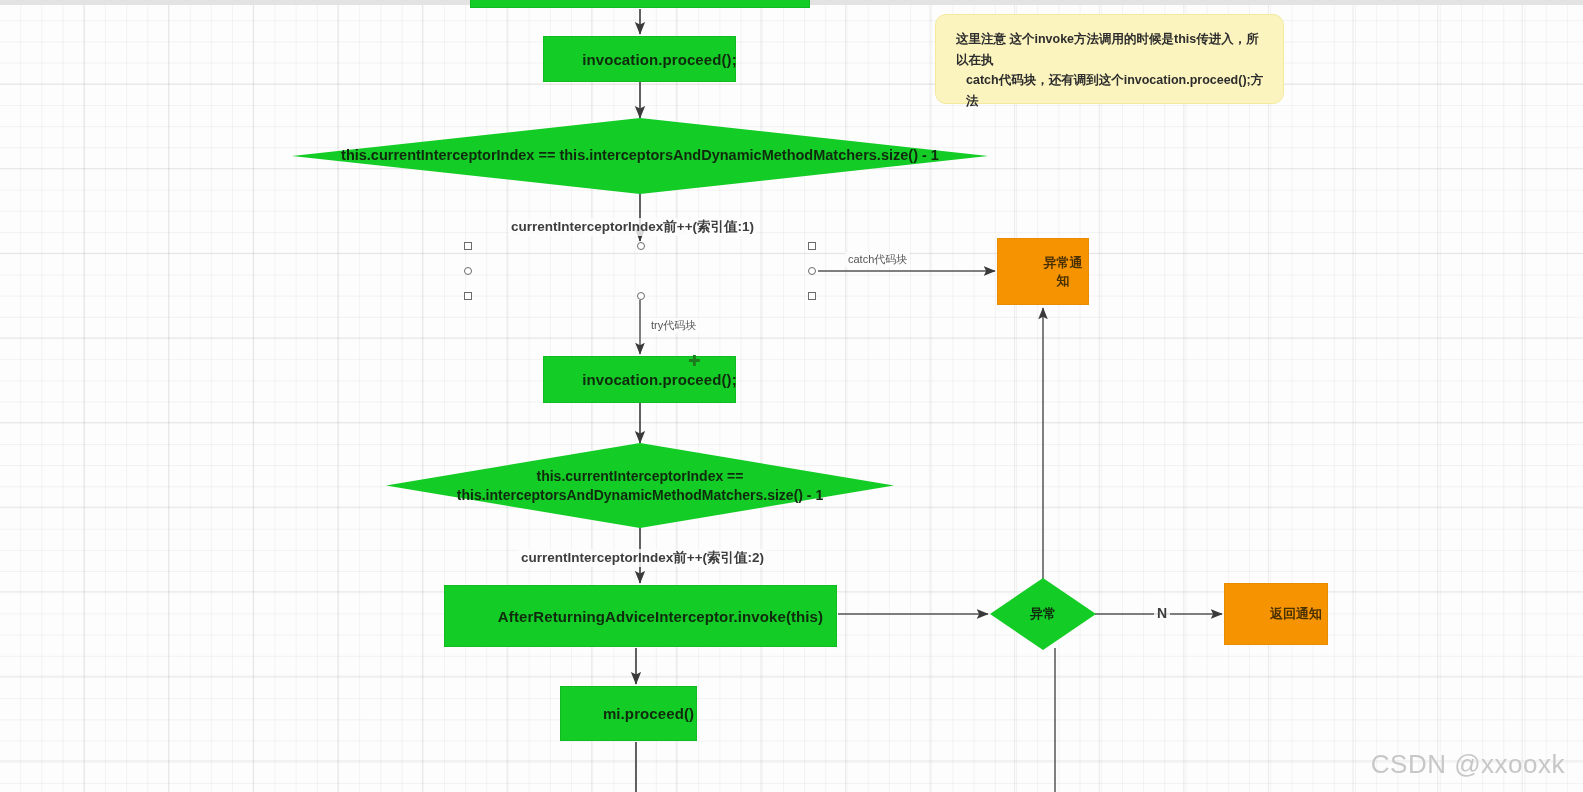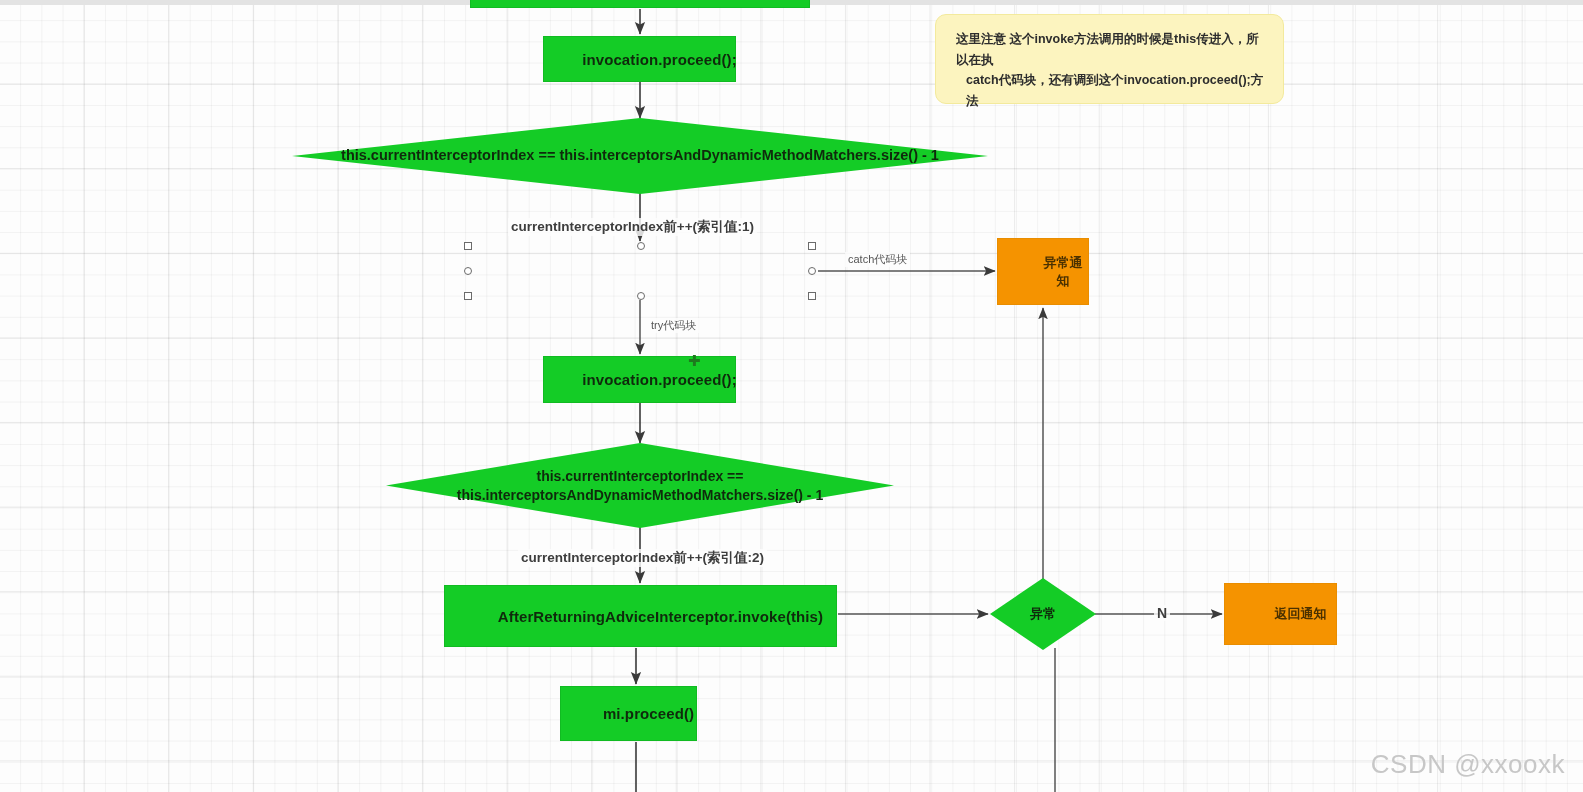--- a/index.html
+++ b/index.html
@@ -264,21 +264,21 @@
 
   <div class="diamond-wrap" style="left:990px; top:578px; width:106px; height:72px;">
     <svg width="106" height="72" viewBox="0 0 106 72">
       <polygon points="53,0 106,36 53,72 0,36" fill="#14cc26"></polygon>
     </svg>
     <div class="diamond-label" style="font-size:13px;">异常</div>
   </div>
 
   <div class="edge-label" style="left:1154px; top:605px; font-size:14px;">N</div>
 
-  <div class="node rect-orange" style="left:1224px; top:583px; width:113px; height:62px; font-size:13px;">返回通知</div>
+  <div class="node rect-orange" style="left:1224px; top:583px; width:104px; height:62px; font-size:13px;">返回通知</div>
 
   <div class="node rect-green" style="left:560px; top:686px; width:137px; height:55px;">mi.proceed()</div>
 
   <div class="note" style="left:935px; top:14px; width:349px; height:90px;border-radius:11px;">
     <div>这里注意 这个invoke方法调用的时候是this传进入，所以在执</div>
     <div style="padding-left:10px;">catch代码块，还有调到这个invocation.proceed();方法</div>
   </div>
 
   <div class="watermark">CSDN @xxooxk</div>
 

